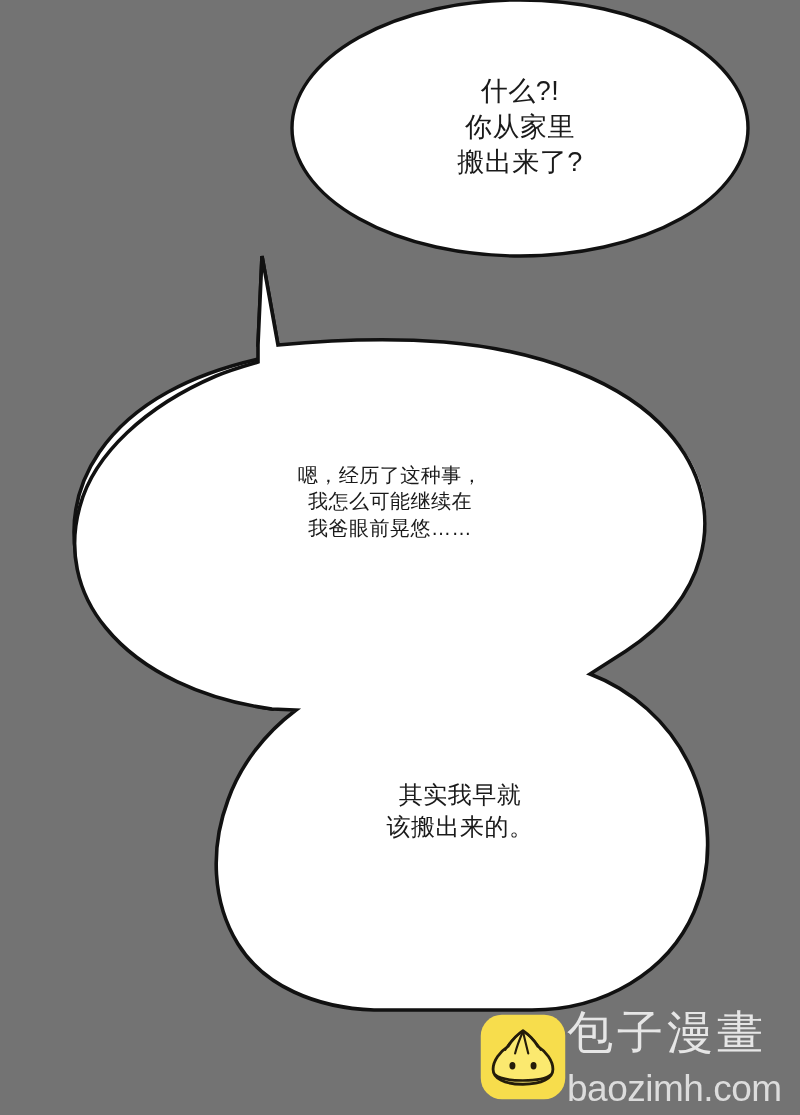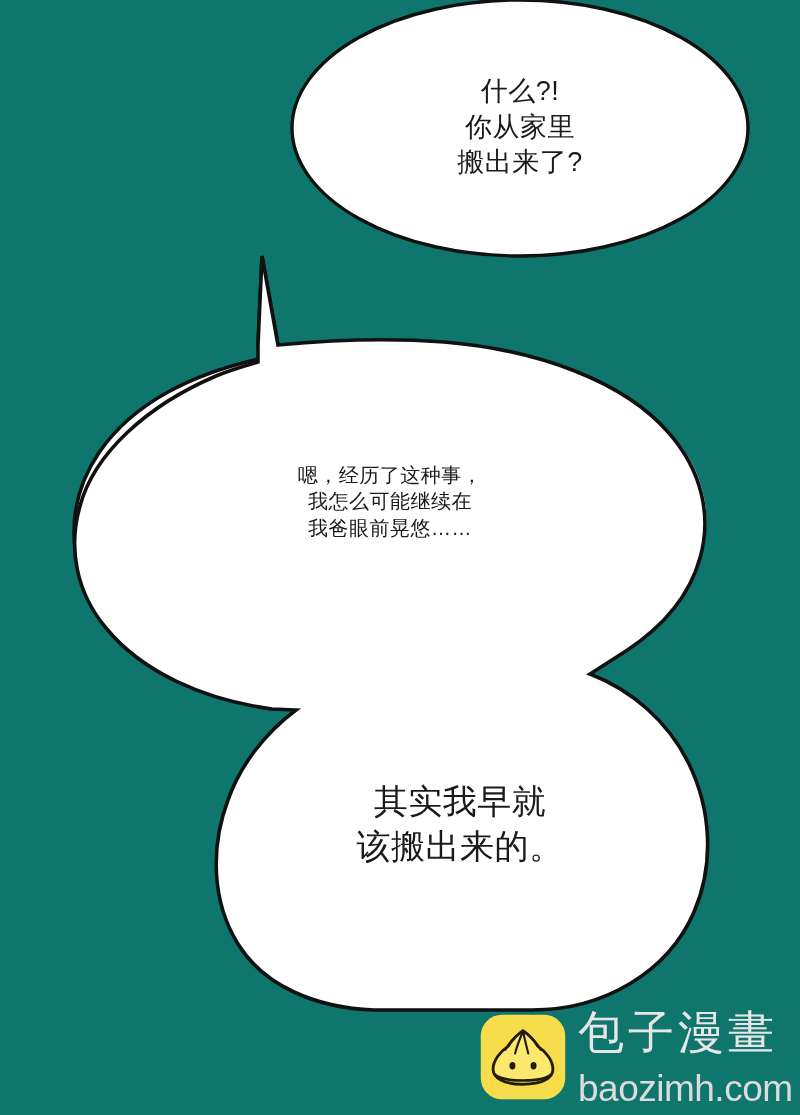--- a/index.html
+++ b/index.html
@@ -7,21 +7,21 @@
     padding: 0;
     background: #ffffff;
   }
   body {
     font-family: "Liberation Sans", "DejaVu Sans", sans-serif;
   }
   #panel {
     position: relative;
     width: 800px;
     height: 1115px;
-    background: #0f766e;
+    background: #737373;
     overflow: hidden;
   }
   #balloon-layer {
     position: absolute;
     left: 0;
     top: 0;
     width: 800px;
     height: 1115px;
   }
   .bubble-text {
@@ -43,32 +43,31 @@
   #bubble-2-text {
     left: 180px;
     top: 462px;
     width: 420px;
     font-size: 20px;
   }
   #bubble-3-text {
     left: 290px;
     top: 779px;
     width: 340px;
-    font-size: 34px;
+    font-size: 24px;
   }
   
   #watermark {
     position: absolute;
     left: 479px;
     top: 1007px;
     width: 305px;
     height: 100px;
     display: flex;
     align-items: center;
-    gap: 11px;
   }
   #watermark-logo {
     width: 88px;
     height: 88px;
     flex: 0 0 auto;
     display: block;
   }
   #watermark-wordmark {
     display: flex;
     flex-direction: column;

